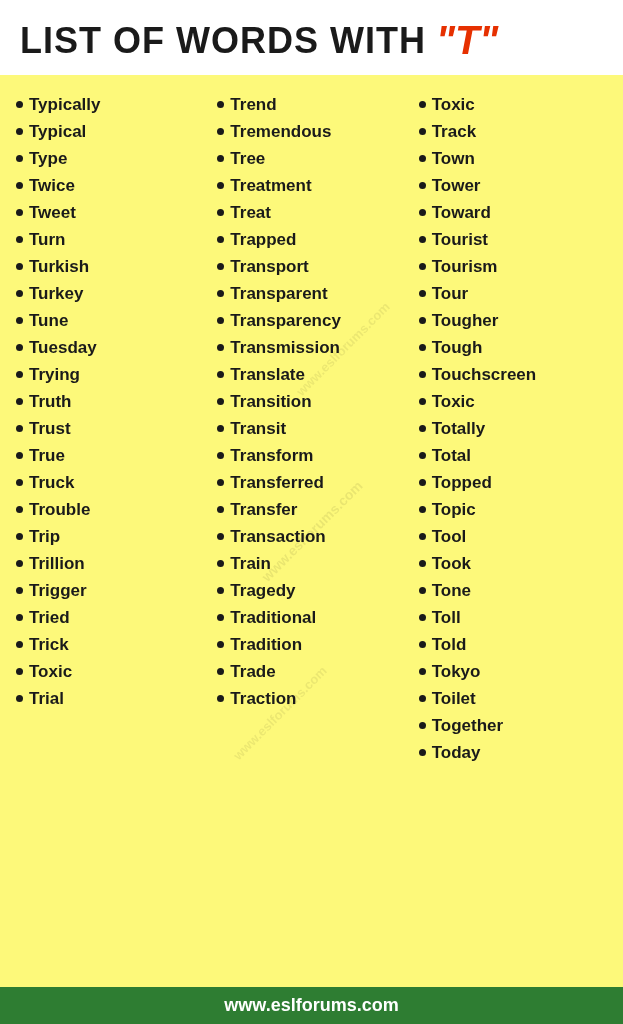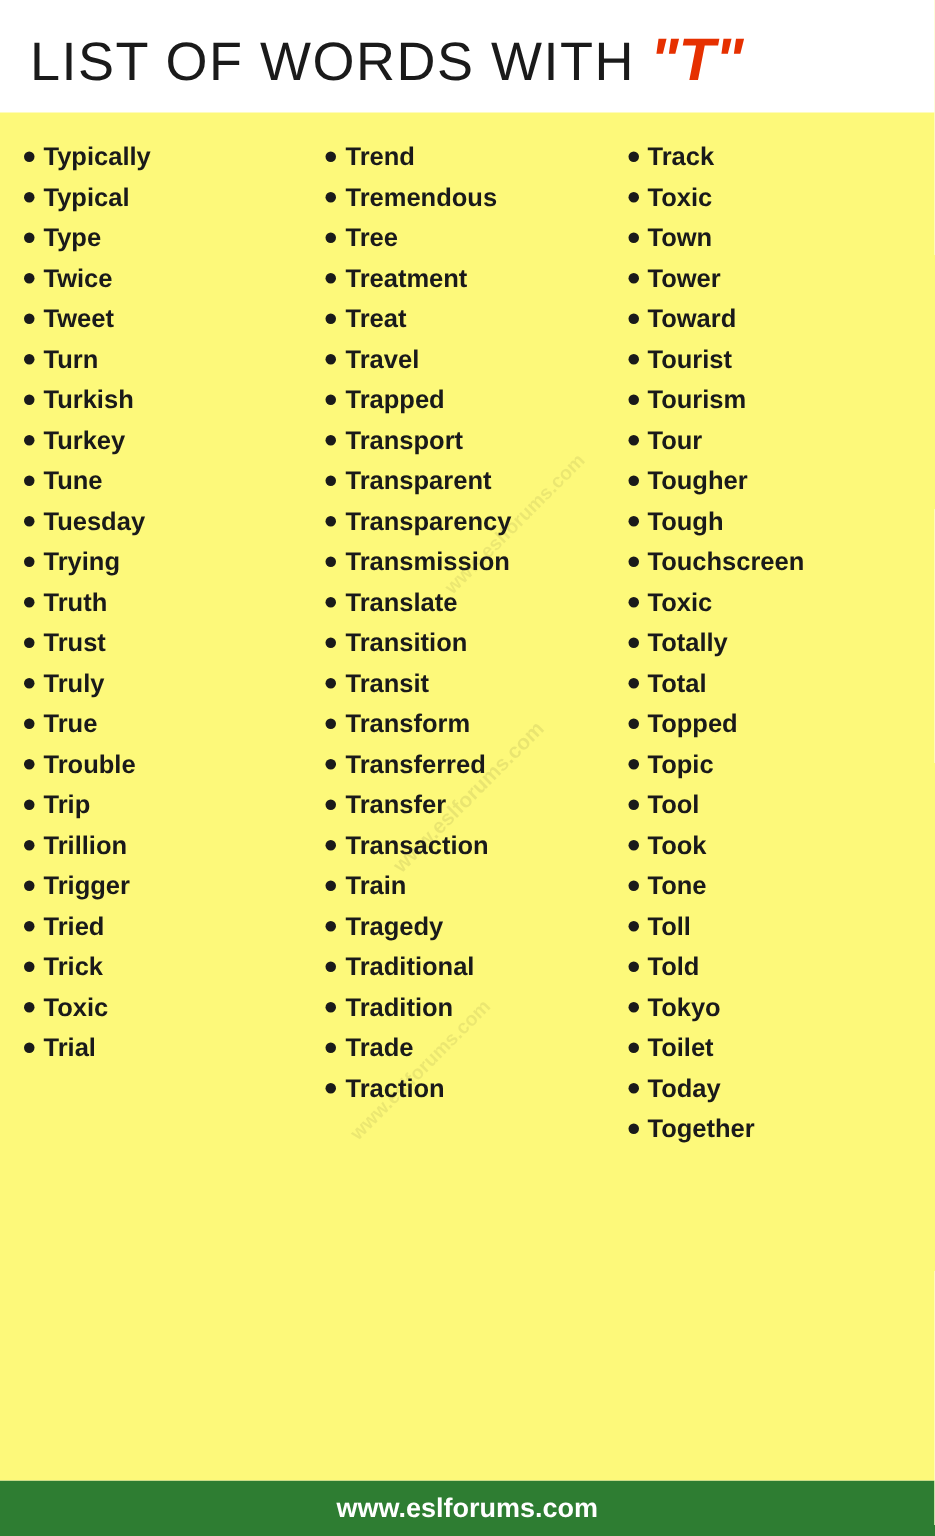--- a/index.html
+++ b/index.html
@@ -22,21 +22,21 @@
     .header {
       background: #fff;
       padding: 18px 20px 12px 20px;
       display: flex;
       align-items: center;
       gap: 10px;
     }
 
     .header-title {
       font-size: 36px;
-      font-weight: 400;
+      font-weight: 700;
       color: #1a1a1a;
       letter-spacing: 1px;
       text-transform: uppercase;
     }
 
     .header-letter {
       font-size: 40px;
       font-weight: 900;
       color: #e63000;
       font-style: italic;
@@ -196,25 +196,25 @@
           <div class="word-item">
             <div class="bullet"></div>
             <span>Truth</span>
           </div>
           <div class="word-item">
             <div class="bullet"></div>
             <span>Trust</span>
           </div>
           <div class="word-item">
             <div class="bullet"></div>
-            <span>Truly</span>
-          </div>
-          <div class="word-item">
-            <div class="bullet"></div>
             <span>True</span>
+          </div>
+          <div class="word-item">
+            <div class="bullet"></div>
+            <span>Truck</span>
           </div>
           <div class="word-item">
             <div class="bullet"></div>
             <span>Trouble</span>
           </div>
           <div class="word-item">
             <div class="bullet"></div>
             <span>Trip</span>
           </div>
           <div class="word-item">
@@ -258,24 +258,20 @@
           <div class="word-item">
             <div class="bullet"></div>
             <span>Treatment</span>
           </div>
           <div class="word-item">
             <div class="bullet"></div>
             <span>Treat</span>
           </div>
           <div class="word-item">
             <div class="bullet"></div>
-            <span>Travel</span>
-          </div>
-          <div class="word-item">
-            <div class="bullet"></div>
             <span>Trapped</span>
           </div>
           <div class="word-item">
             <div class="bullet"></div>
             <span>Transport</span>
           </div>
           <div class="word-item">
             <div class="bullet"></div>
             <span>Transparent</span>
           </div>
@@ -336,68 +332,68 @@
             <span>Trade</span>
           </div>
           <div class="word-item">
             <div class="bullet"></div>
             <span>Traction</span>
           </div>
         </div>
       <div class="column" id="col2">
           <div class="word-item">
             <div class="bullet"></div>
+            <span>Toxic</span>
+          </div>
+          <div class="word-item">
+            <div class="bullet"></div>
             <span>Track</span>
           </div>
           <div class="word-item">
             <div class="bullet"></div>
+            <span>Town</span>
+          </div>
+          <div class="word-item">
+            <div class="bullet"></div>
+            <span>Tower</span>
+          </div>
+          <div class="word-item">
+            <div class="bullet"></div>
+            <span>Toward</span>
+          </div>
+          <div class="word-item">
+            <div class="bullet"></div>
+            <span>Tourist</span>
+          </div>
+          <div class="word-item">
+            <div class="bullet"></div>
+            <span>Tourism</span>
+          </div>
+          <div class="word-item">
+            <div class="bullet"></div>
+            <span>Tour</span>
+          </div>
+          <div class="word-item">
+            <div class="bullet"></div>
+            <span>Tougher</span>
+          </div>
+          <div class="word-item">
+            <div class="bullet"></div>
+            <span>Tough</span>
+          </div>
+          <div class="word-item">
+            <div class="bullet"></div>
+            <span>Touchscreen</span>
+          </div>
+          <div class="word-item">
+            <div class="bullet"></div>
             <span>Toxic</span>
           </div>
           <div class="word-item">
             <div class="bullet"></div>
-            <span>Town</span>
-          </div>
-          <div class="word-item">
-            <div class="bullet"></div>
-            <span>Tower</span>
-          </div>
-          <div class="word-item">
-            <div class="bullet"></div>
-            <span>Toward</span>
-          </div>
-          <div class="word-item">
-            <div class="bullet"></div>
-            <span>Tourist</span>
-          </div>
-          <div class="word-item">
-            <div class="bullet"></div>
-            <span>Tourism</span>
-          </div>
-          <div class="word-item">
-            <div class="bullet"></div>
-            <span>Tour</span>
-          </div>
-          <div class="word-item">
-            <div class="bullet"></div>
-            <span>Tougher</span>
-          </div>
-          <div class="word-item">
-            <div class="bullet"></div>
-            <span>Tough</span>
-          </div>
-          <div class="word-item">
-            <div class="bullet"></div>
-            <span>Touchscreen</span>
-          </div>
-          <div class="word-item">
-            <div class="bullet"></div>
-            <span>Toxic</span>
-          </div>
-          <div class="word-item">
-            <div class="bullet"></div>
             <span>Totally</span>
           </div>
           <div class="word-item">
             <div class="bullet"></div>
             <span>Total</span>
           </div>
           <div class="word-item">
             <div class="bullet"></div>
             <span>Topped</span>
           </div>
@@ -428,25 +424,25 @@
           <div class="word-item">
             <div class="bullet"></div>
             <span>Tokyo</span>
           </div>
           <div class="word-item">
             <div class="bullet"></div>
             <span>Toilet</span>
           </div>
           <div class="word-item">
             <div class="bullet"></div>
+            <span>Together</span>
+          </div>
+          <div class="word-item">
+            <div class="bullet"></div>
             <span>Today</span>
-          </div>
-          <div class="word-item">
-            <div class="bullet"></div>
-            <span>Together</span>
           </div>
         </div>
     </div>
   </div>
 
   <div class="footer">
     <span class="footer-text">www.eslforums.com</span>
   </div>
 </div>
 

